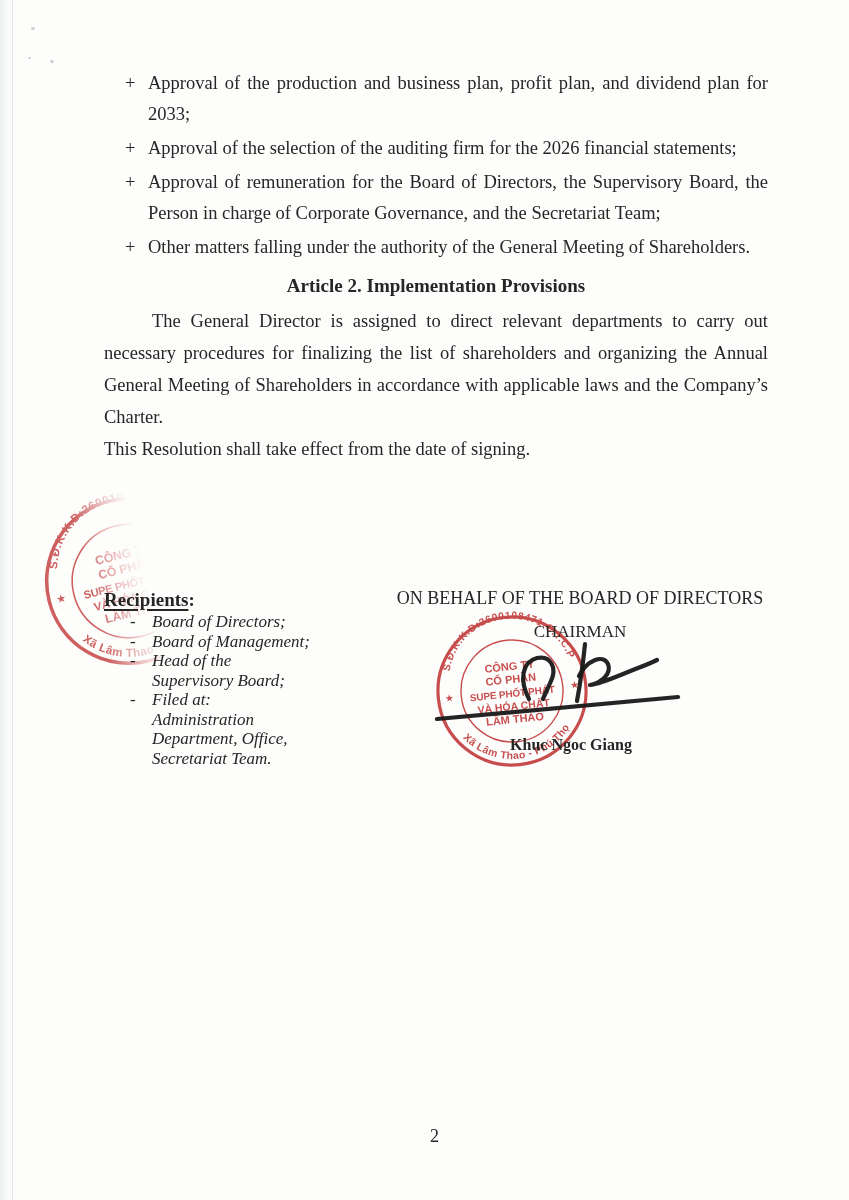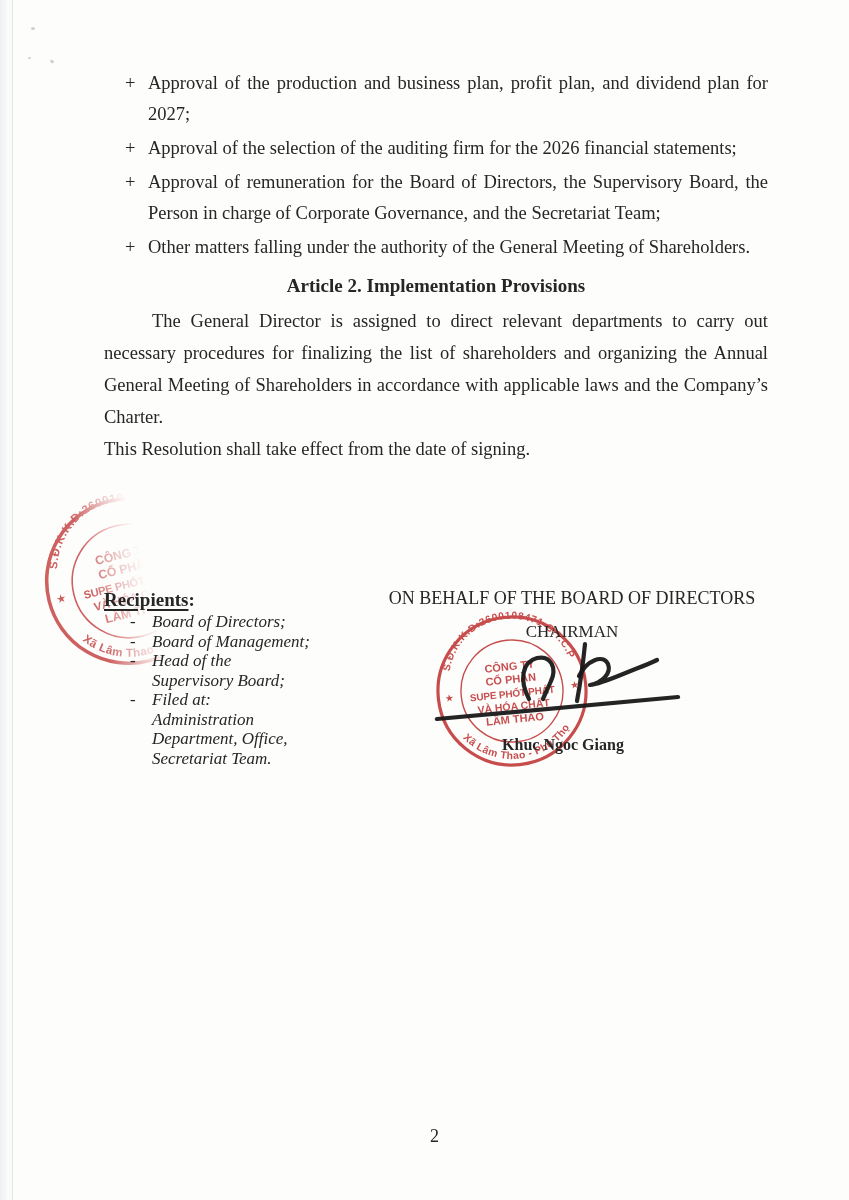--- a/index.html
+++ b/index.html
@@ -50,21 +50,21 @@
     font-size:19px;font-weight:bold;line-height:24px;
     margin-bottom:0;
   }
   .rec-heading .u{text-decoration:underline;text-decoration-thickness:1.5px;text-underline-offset:3px;}
   .r-item{display:flex;font-style:italic;font-size:17px;line-height:19.5px;}
   .r-marker{width:22px;padding-left:0;margin-left:26px;flex:none;}
   .r-text{width:162px;}
 
   
   .signing{
-    position:absolute;left:382px;top:586px;width:380px;text-align:center;z-index:2;
+    position:absolute;left:390px;top:586px;width:380px;text-align:center;z-index:2;
   }
   .on-behalf{font-size:18px;line-height:24px;}
   .chairman{font-size:17px;line-height:24px;margin-top:10px;}
   .sign-name{font-size:16px;font-weight:bold;margin-top:89px;line-height:24px;margin-left:-18px;}
 
   
   .stamp{position:absolute;z-index:1;}
   .stamp-right{left:432px;top:611px;width:160px;height:160px;opacity:.9;transform:rotate(-6deg);}
   .stamp-left{
     left:40px;top:492px;width:178px;height:178px;opacity:.85;transform:rotate(-14deg);
@@ -96,21 +96,21 @@
   <div class="speck s1"></div>
   <div class="speck s2"></div>
   <div class="speck s3"></div>
   <div class="speck s4"></div>
 
   <div class="body-text">
     <div class="bullets">
 
         <div class="b-item">
           <span class="b-marker">+</span>
-          <span class="b-text">Approval of the production and business plan, profit plan, and dividend plan for 2027;</span>
+          <span class="b-text">Approval of the production and business plan, profit plan, and dividend plan for 2033;</span>
         </div>
 
         <div class="b-item">
           <span class="b-marker">+</span>
           <span class="b-text">Approval of the selection of the auditing firm for the 2026 financial statements;</span>
         </div>
 
         <div class="b-item">
           <span class="b-marker">+</span>
           <span class="b-text">Approval of remuneration for the Board of Directors, the Supervisory Board, the Person in charge of Corporate Governance, and the Secretariat Team;</span>

